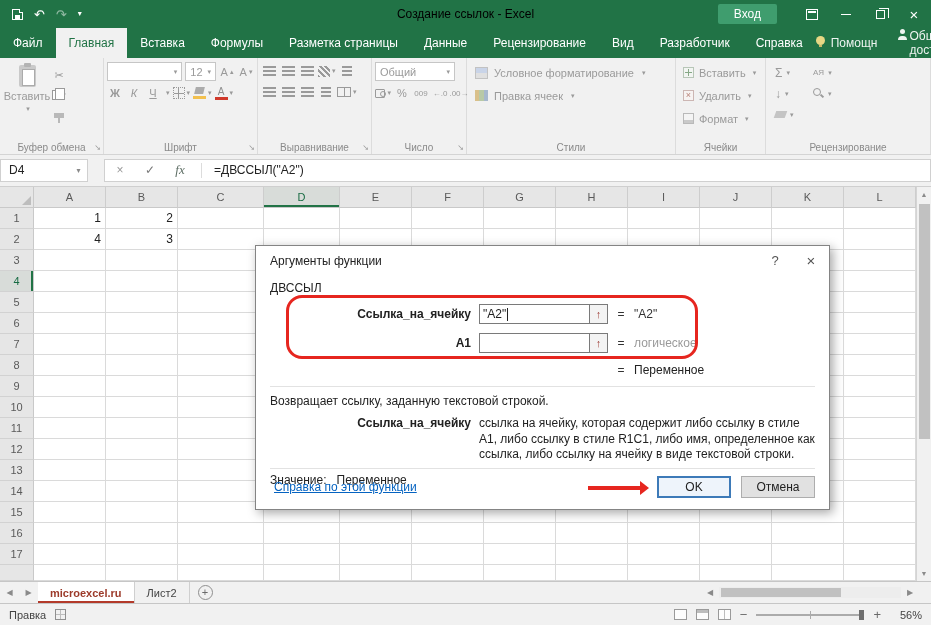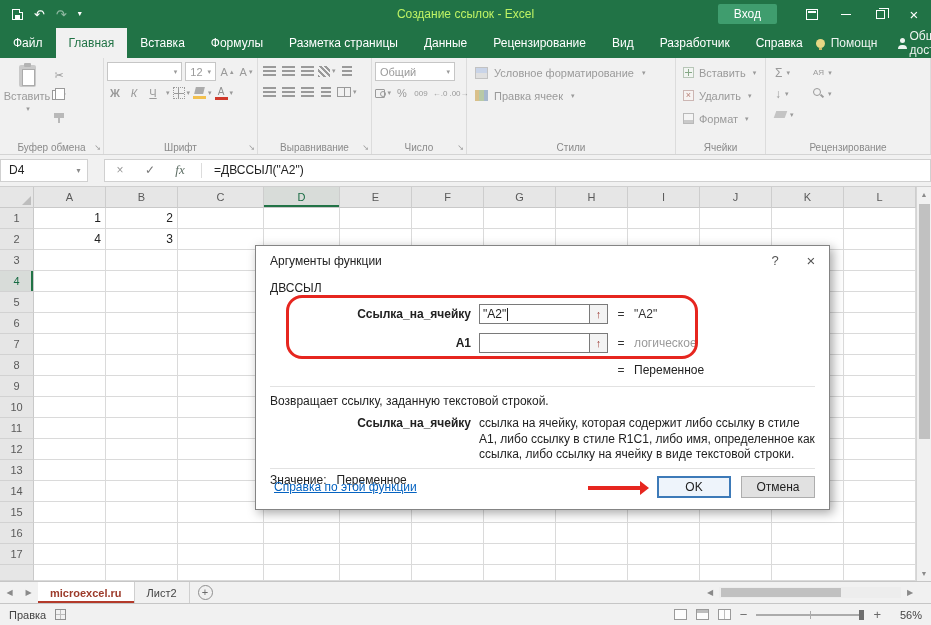--- a/index.html
+++ b/index.html
@@ -8,37 +8,37 @@
 
 
 .titlebar{position:relative;height:28px;background:#217346;display:flex;align-items:center;color:#fff}
 .qat{display:flex;align-items:center;gap:11px;padding:0 12px;z-index:2}
 .qbtn{display:flex;align-items:center;justify-content:center;color:#fff;font-size:13px;line-height:1}
 .qbtn.dim{opacity:.5}
 .qbtn.sm{font-size:8px}
 .ic-save{width:11px;height:11px;border:1px solid #fff;position:relative;display:inline-block}
 .ic-save::after{content:"";position:absolute;left:2px;bottom:0;width:5px;height:4px;background:#fff}
 .ic-save::before{content:"";position:absolute;right:-1px;top:-1px;width:3px;height:3px;background:#217346;border-left:1px solid #fff;border-bottom:1px solid #fff}
-.win-title{position:absolute;left:0;right:0;text-align:center;font-size:12px;color:#bef264}
+.win-title{position:absolute;left:0;right:0;text-align:center;font-size:12px;color:#000000}
 .tb-right{margin-left:auto;display:flex;align-items:center;height:100%;z-index:2}
 .signin{background:#3f9d6e;color:#fff;font-size:12px;padding:3px 16px;border-radius:2px;margin-right:18px}
 .winbtn{width:34px;height:100%;display:flex;align-items:center;justify-content:center;color:#fff}
 .ic-ribbondisp{width:12px;height:11px;border:1px solid #fff;position:relative}
 .ic-ribbondisp::after{content:"";position:absolute;left:1px;top:1px;right:1px;height:2px;background:#fff}
 .ic-min{width:10px;height:1px;background:#fff}
 .ic-restore{width:9px;height:9px;border:1px solid #fff;position:relative}
 .ic-restore::before{content:"";position:absolute;left:2px;top:-3px;width:9px;height:9px;border-top:1px solid #fff;border-right:1px solid #fff}
 .x-close{font-size:15px}
 
 
 .tabrow{height:30px;background:#217346;display:flex;align-items:stretch;color:#fff}
 .rtab{padding:0 13px;display:flex;align-items:center;font-size:12px;white-space:nowrap}
 .rtab.active{background:#f1f1f1;color:#217346}
 .tab-extras{margin-left:auto;display:flex;align-items:center;gap:20px;padding-right:14px}
-.tab-extra{display:flex;align-items:center;gap:6px;font-size:12px;opacity:.92}
+.tab-extra{display:flex;align-items:flex-start;gap:6px;font-size:12px;opacity:.92}
 .ic-bulb{width:9px;height:9px;border-radius:50%;background:#f8e08a;position:relative;display:inline-block}
 .ic-bulb::after{content:"";position:absolute;left:3px;bottom:-2px;width:3px;height:2px;background:#d9c06a}
 .ic-person{width:11px;height:11px;position:relative;display:inline-block}
 .ic-person::before{content:"";position:absolute;left:3px;top:0;width:5px;height:5px;border-radius:50%;background:#fff}
 .ic-person::after{content:"";position:absolute;left:1px;bottom:0;width:9px;height:4px;border-radius:5px 5px 0 0;background:#fff}
 
 
 .ribbon{height:97px;background:#f1f1f1;display:flex;border-bottom:1px solid #d4d4d4;color:#9a9a9a}
 .rgroup{position:relative;border-right:1px solid #dcdcdc;padding:4px 3px 15px}
 .glabel{position:absolute;bottom:1px;left:0;right:0;text-align:center;font-size:10px;color:#8a8a8a;white-space:nowrap}

